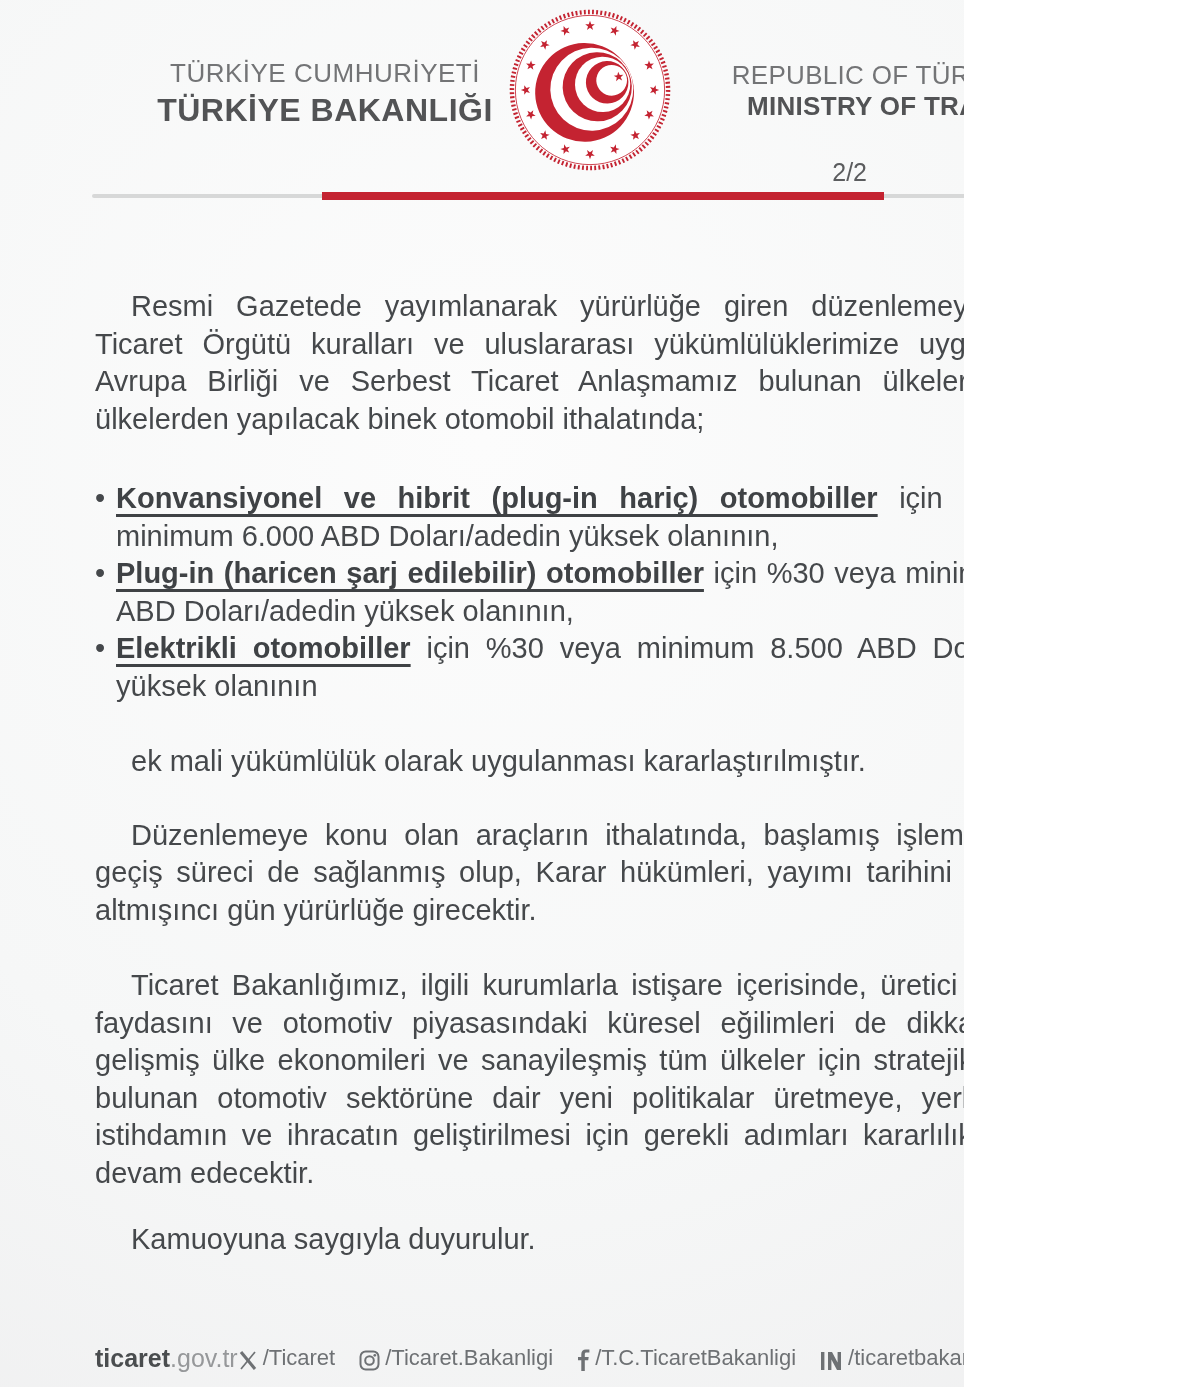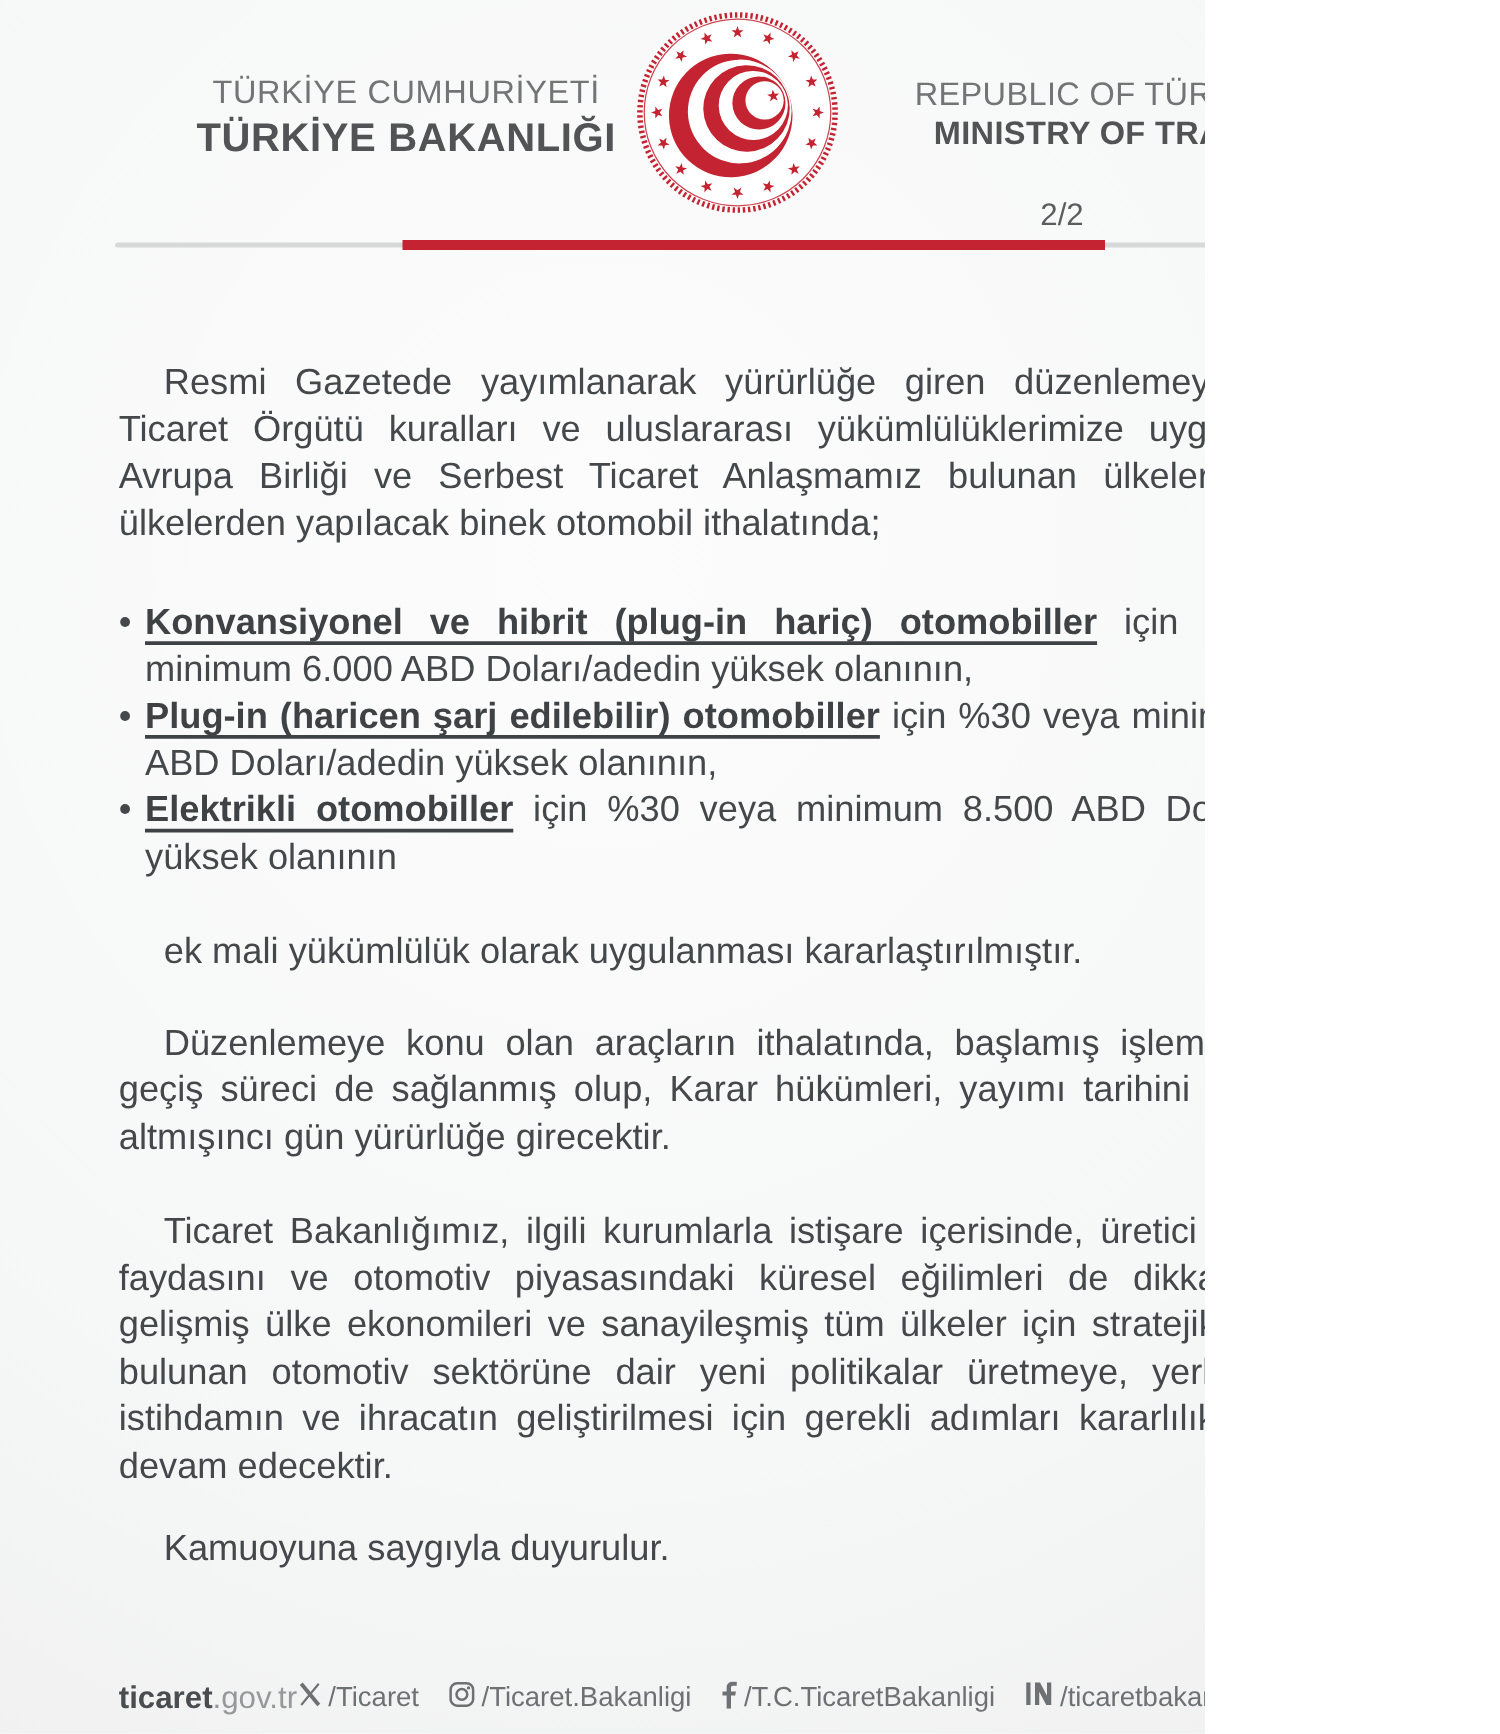--- a/index.html
+++ b/index.html
@@ -63,21 +63,21 @@
   }
 
   
   .footer {
     position:absolute; left:95px; right:88px; top:1336px; height:44px;
     display:flex; justify-content:space-between; align-items:center;
   }
   .website { font-size:25px; color:#96989a; }
   .website .b { font-weight:700; color:#4a4d4f; }
   .social { display:flex; align-items:center; gap:24px; }
-  .social-item { display:flex; align-items:flex-start; gap:5px; color:#6e7174; font-size:22px; }
+  .social-item { display:flex; align-items:flex-end; gap:5px; color:#6e7174; font-size:22px; }
   .social-item svg { display:block; color:#6e7174; }
 
   .sr-fill { fill:currentColor; }
   .sr-stroke { fill:none; stroke:currentColor; }
 </style>
 </head>
 <body>
 
 <div class="page">
 

